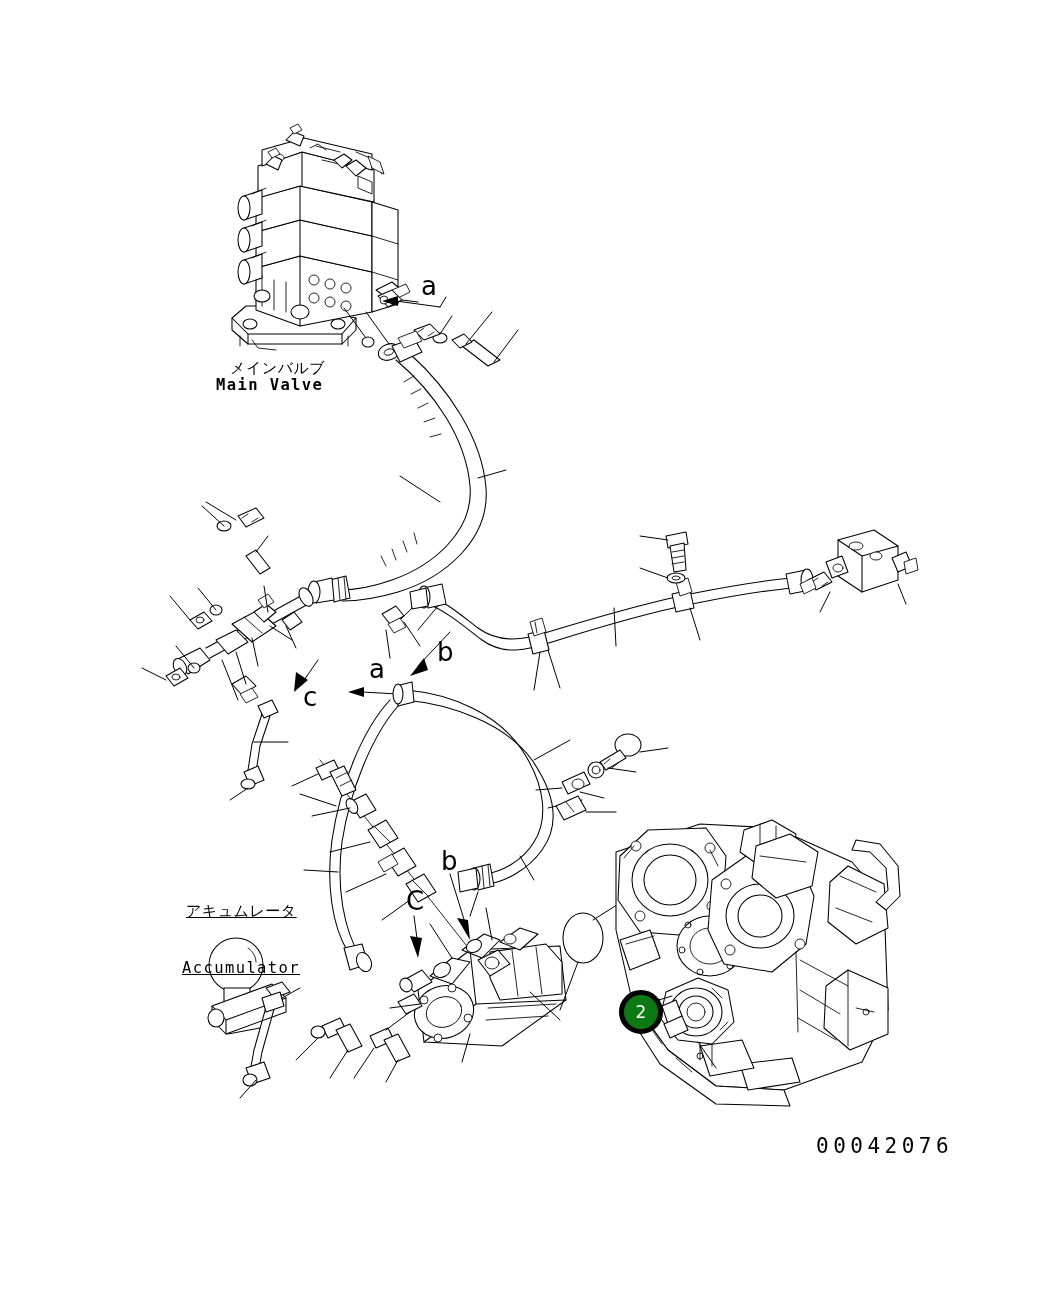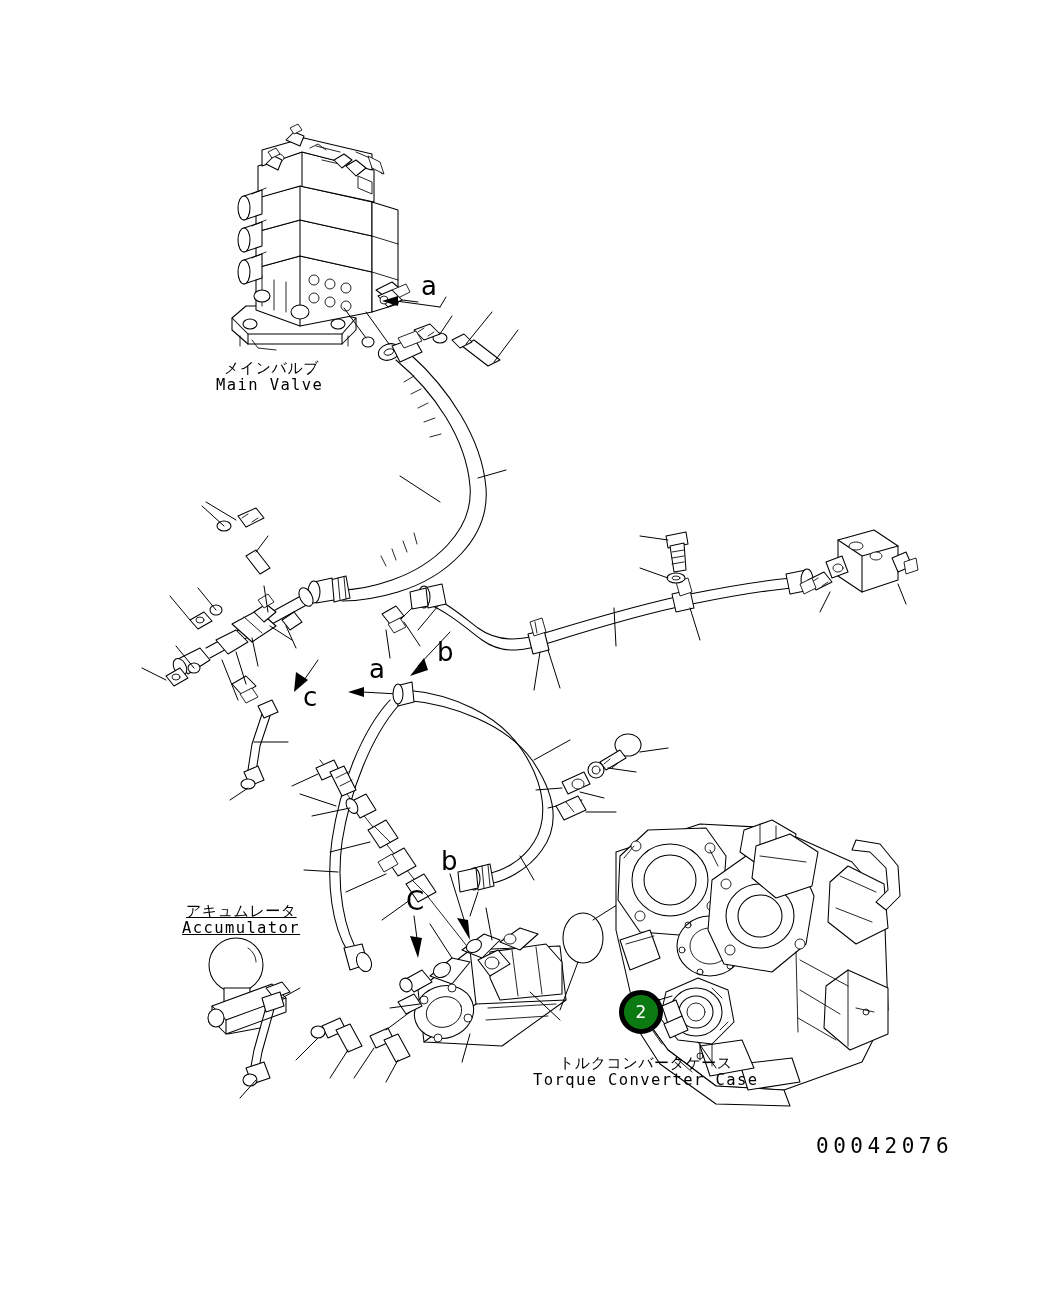--- a/index.html
+++ b/index.html
@@ -534,34 +534,30 @@
       <path class="fillw" d="M664 1024 L682 1016 L688 1030 L670 1038 Z"></path>
       <path class="ln-thin" d="M712 988 L722 998 M720 1030 L728 1022"></path>
       <path class="ln-lead" d="M660 1000 L644 992"></path>
       <path class="ln-lead" d="M698 1042 L716 1068"></path>
     </g>
 
     <path class="ln-lead" d="M652 1002 L672 996"></path>
 
   </svg>
 
-  <div class="label-group" style="left:216px; top:360px;">
+  <div class="label-group" style="left:216px; top:360px;text-align:center;">
     <div class="lbl lbl-jp" style="position:relative; left:8px;">メインバルブ</div>
-    <div class="lbl lbl-en" style="position:relative;">Main Valve</div>
+    <div class="lbl lbl-en" style="position:relative;font-weight:bold;">Main Valve</div>
   </div>
 
   <div class="label-group" style="left:182px; top:903px;text-decoration:underline;">
     <div class="lbl lbl-jp" style="position:relative; left:4px;">アキュムレータ</div>
-    <div class="lbl lbl-en" style="position:relative;">Accumulator</div>
+    <div class="lbl lbl-en" style="position:relative;margin-top:40px;">Accumulator</div>
   </div>
 
-  <div class="label-group" style="left:533px; top:1055px;">
-    <div class="lbl lbl-jp" style="position:relative; left:26px;">トルクコンバータケース</div>
-    <div class="lbl lbl-en" style="position:relative;">Torque Converter Case</div>
-  </div>
 
   <div class="lbl lbl-callout" style="left:421px; top:271px;">a</div>
   <div class="lbl lbl-callout" style="left:369px; top:654px;">a</div>
   <div class="lbl lbl-callout" style="left:437px; top:637px;">b</div>
   <div class="lbl lbl-callout" style="left:303px; top:682px;">c</div>
   <div class="lbl lbl-callout" style="left:441px; top:846px;">b</div>
   <div class="lbl lbl-callout" style="left:406px; top:886px;">C</div>
 
   <div class="badge" style="left:619px; top:990px;">
     <span>2</span>

